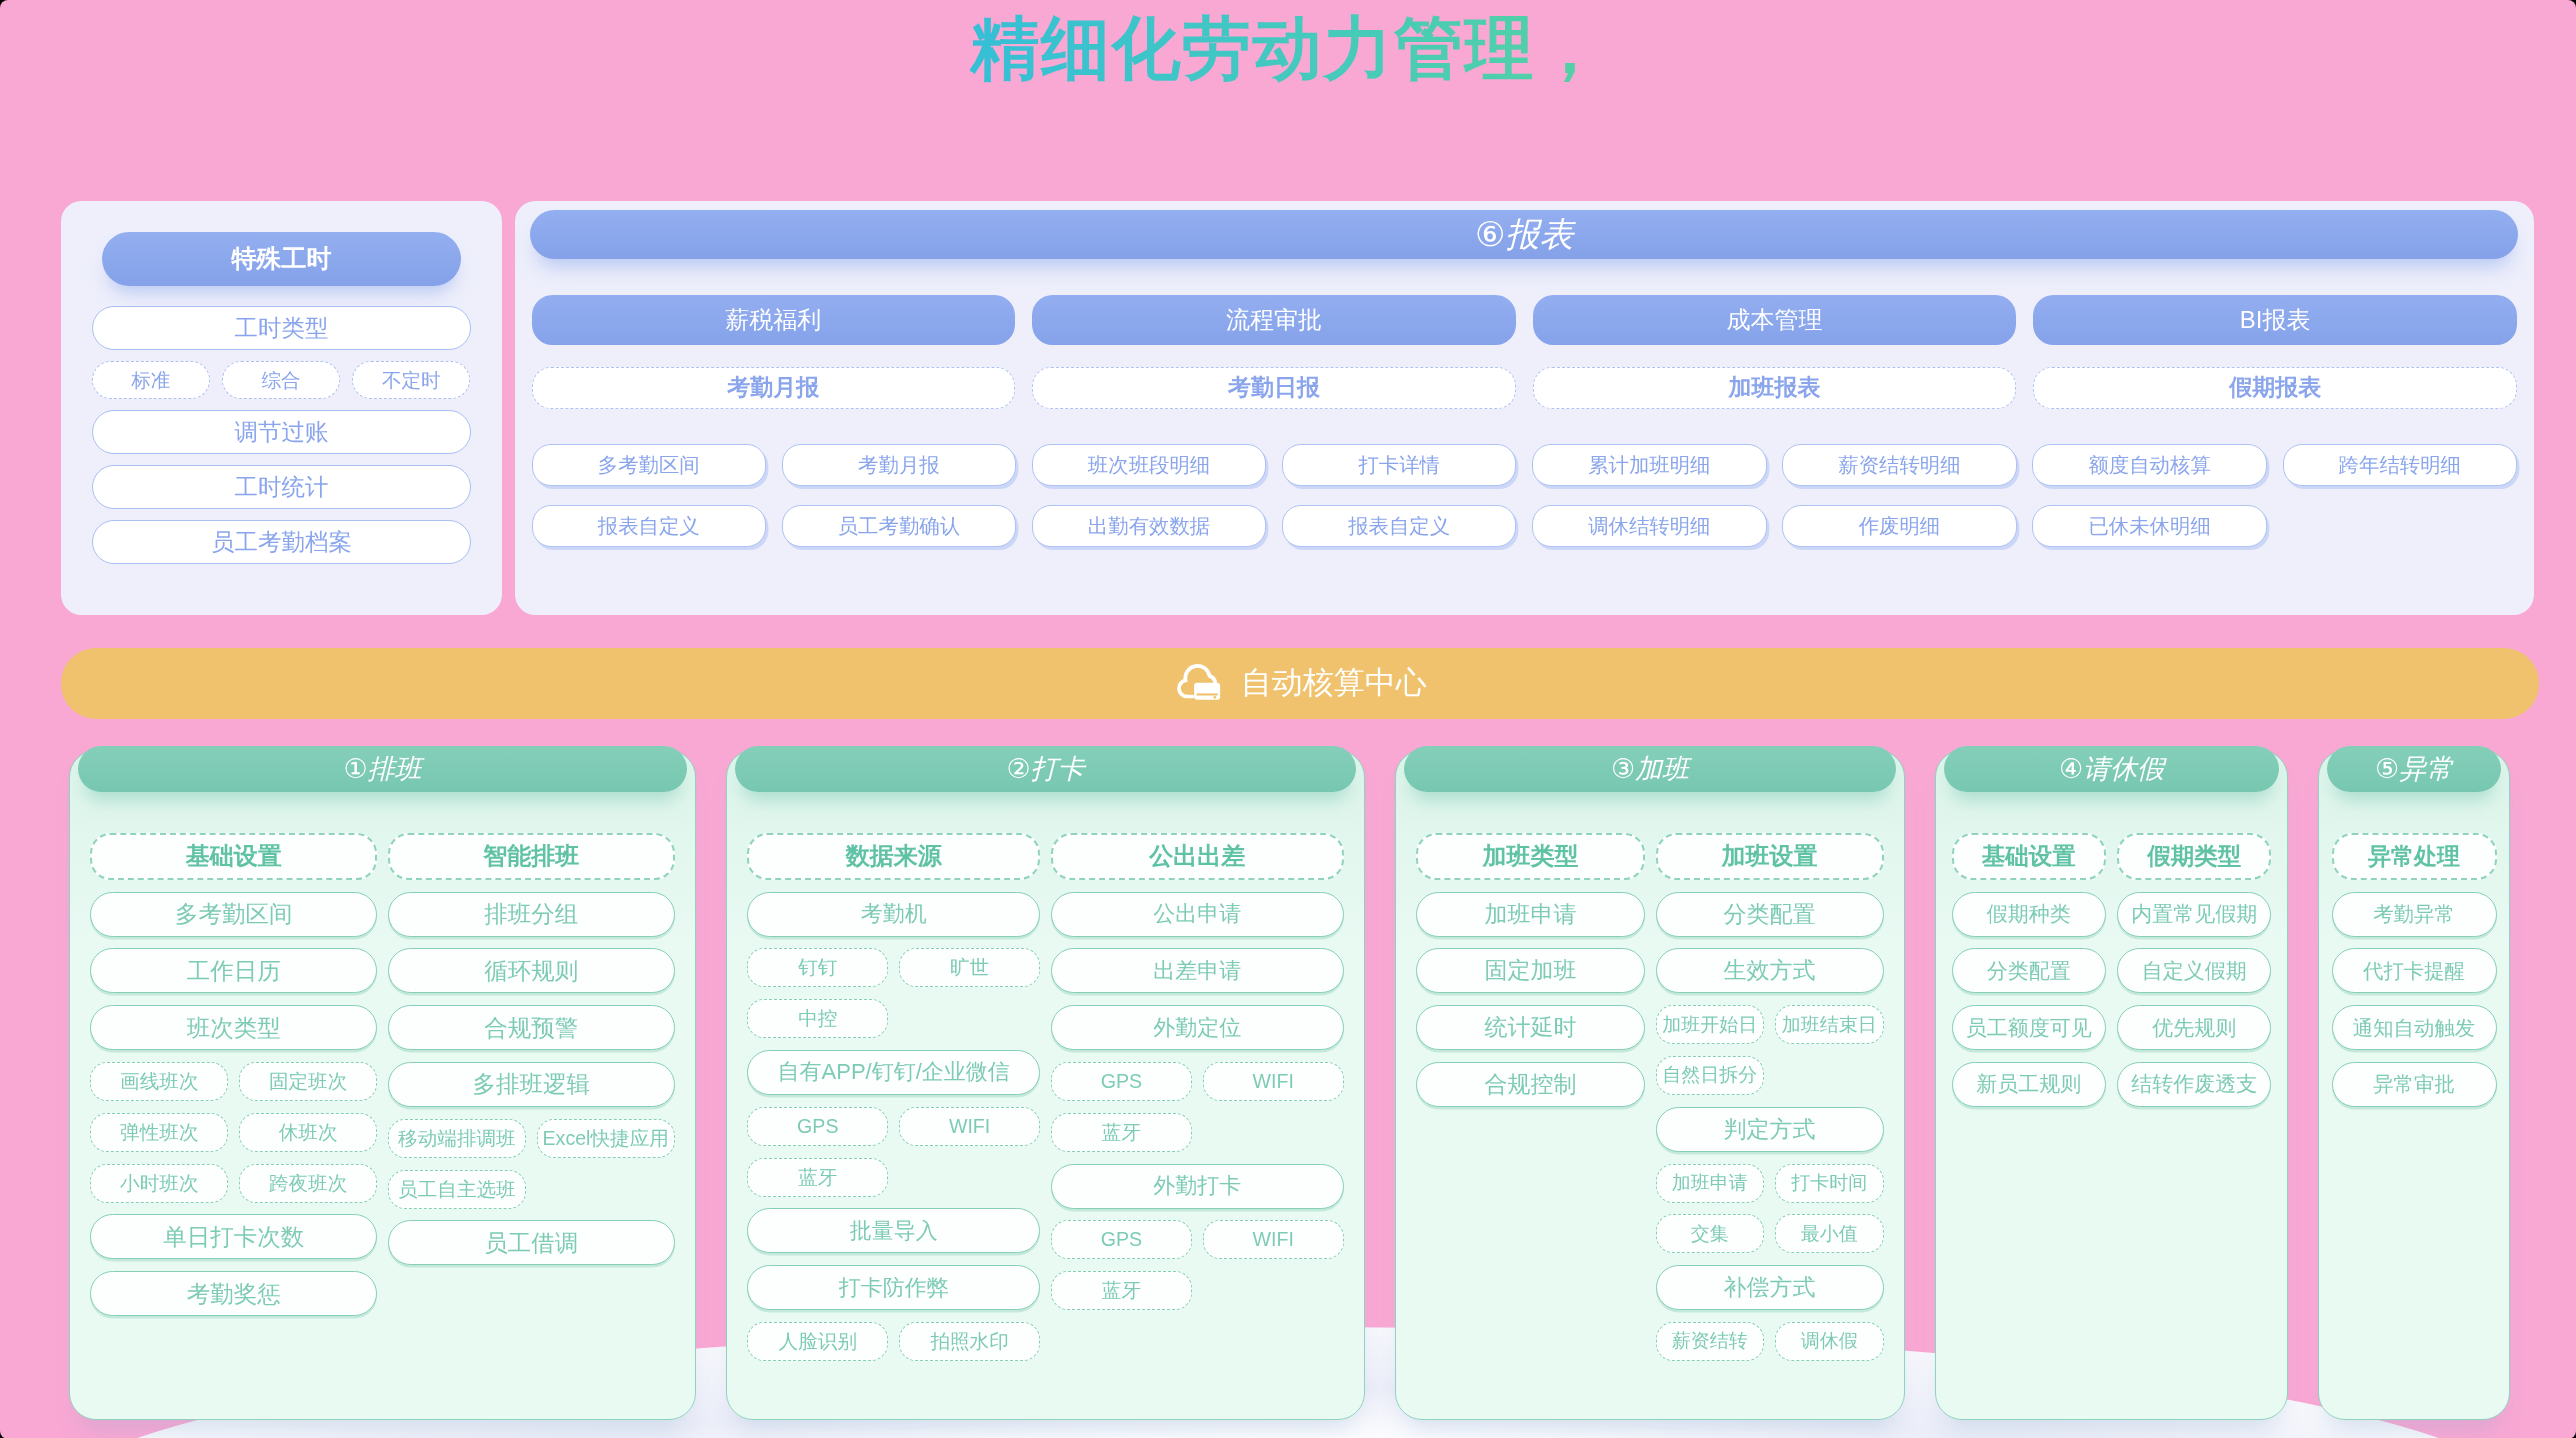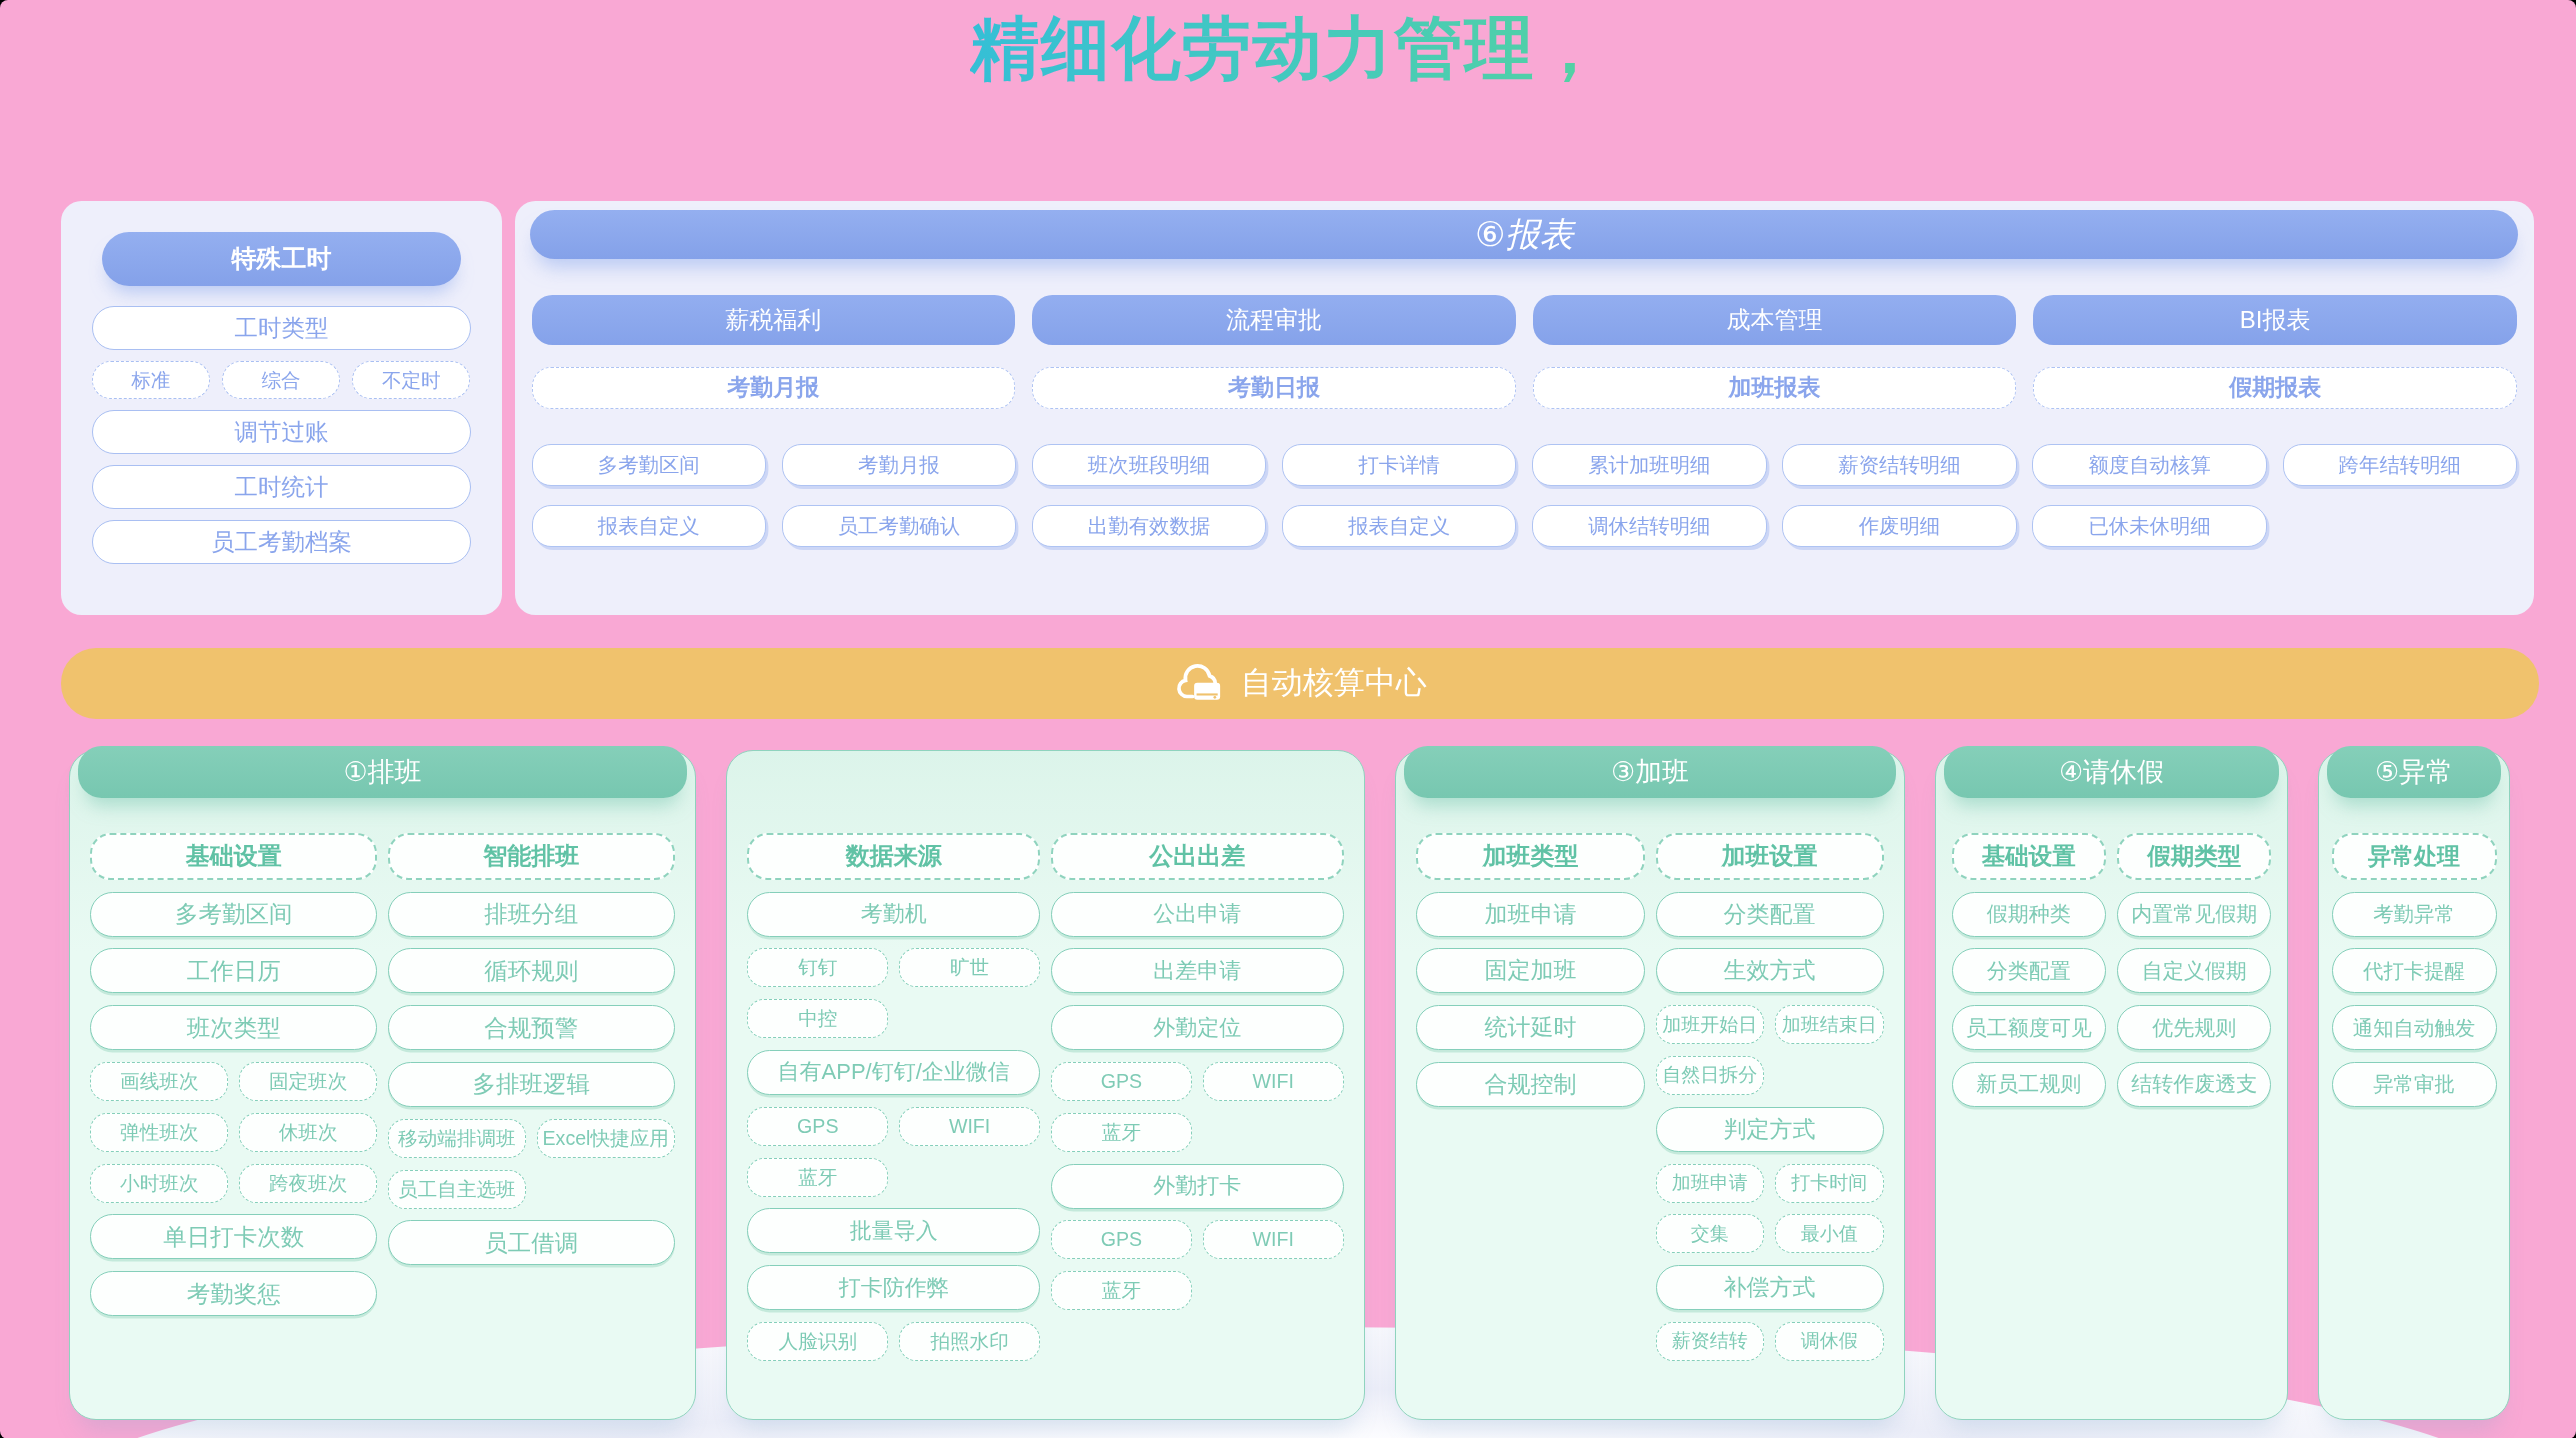--- a/index.html
+++ b/index.html
@@ -58,24 +58,24 @@
   .stage{position:relative;margin-top:31px;height:705px;}
   .ellipse{position:absolute;left:50%;top:577px;transform:translateX(-50%);width:2494px;height:361px;
            border-radius:50%;z-index:0;
            background:radial-gradient(50% 50% at 50% 50%, #fdfdff 38%, #ebedf8 66%, #f6f7fc 100%);}
   .row2{position:relative;z-index:1;display:flex;gap:30px;padding:0 63px 0 69px;height:670px;}
 
   .gpanel{position:relative;border-radius:27px;height:670px;box-sizing:border-box;
           background:linear-gradient(180deg,#dcf4ea 0%,#e9faf3 30%,#e9faf3 100%);
           border:1.6px solid #8fd3be;box-shadow:0 19px 23.5px -11px rgba(120,160,200,.25);}
   .p1{flex:0 0 627px;} .p2{flex:0 0 639px;} .p3{flex:0 0 510px;} .p4{flex:0 0 353px;} .p5{flex:0 0 192px;}
-  .ghead{position:absolute;top:-4.7px;left:7.8px;right:7.8px;height:52px;border-radius:23.5px;
+  .ghead{position:absolute;top:-4.7px;left:7.8px;right:7.8px;height:46px;border-radius:23.5px;
          background:linear-gradient(180deg,#85cfb9,#77c7b0);color:#fff;font-size:27px;font-weight:500;
          display:flex;align-items:center;justify-content:center;
-         box-shadow:0 15.7px 17px -7.8px rgba(121,200,177,.5);}
+         box-shadow:0 15.7px 17px -7.8px rgba(121,200,177,.5);font-style:italic;}
   .gbody{padding:82px 20.4px 22px;display:flex;gap:11px;}
   .p4 .gbody{padding:82px 15.7px 22px;}
   .p5 .gbody{padding:82px 12.5px 22px;text-align:center;}
   .gcol{flex:1;display:flex;flex-wrap:wrap;gap:11.8px 11px;align-content:flex-start;min-width:0;}
 
   .gcol .pill{background:#fdfffe;color:#7ecbb5;}
   .gcol .pill.k-head{height:47px;border:2.4px dashed #8fd3be;border-radius:20.4px;color:#60c2a5;font-weight:700;font-size:24px;}
   .gcol .pill.k-solid{height:45px;border:1.6px solid #85cfba;border-radius:783px;font-size:23.5px;box-shadow:0 2.4px 0 #c4e9db;}
   .gcol .pill.k-dash{height:39px;border:1.6px dashed #85cfba;border-radius:17px;font-size:19.6px;}
   .p2 .pill.k-solid{font-size:22px;}
@@ -195,20 +195,21 @@
               <div class="pill k-solid">多排班逻辑</div>
               <div class="pill k-dash w-half">移动端排调班</div>
               <div class="pill k-dash w-half">Excel快捷应用</div>
               <div class="pill k-dash w-half">员工自主选班</div>
               <div class="pill k-solid">员工借调</div>
             </div>
         </div>
       </section>
 
       <section class="gpanel p2">
+        <div class="ghead">②打卡</div>
         <div class="gbody">
           <div class="gcol">
 
           <div class="pill k-head">数据来源</div>
               <div class="pill k-solid">考勤机</div>
               <div class="pill k-dash w-half">钉钉</div>
               <div class="pill k-dash w-half">旷世</div>
               <div class="pill k-dash w-half">中控</div>
               <div class="pill k-solid">自有APP/钉钉/企业微信</div>
               <div class="pill k-dash w-half">GPS</div>

